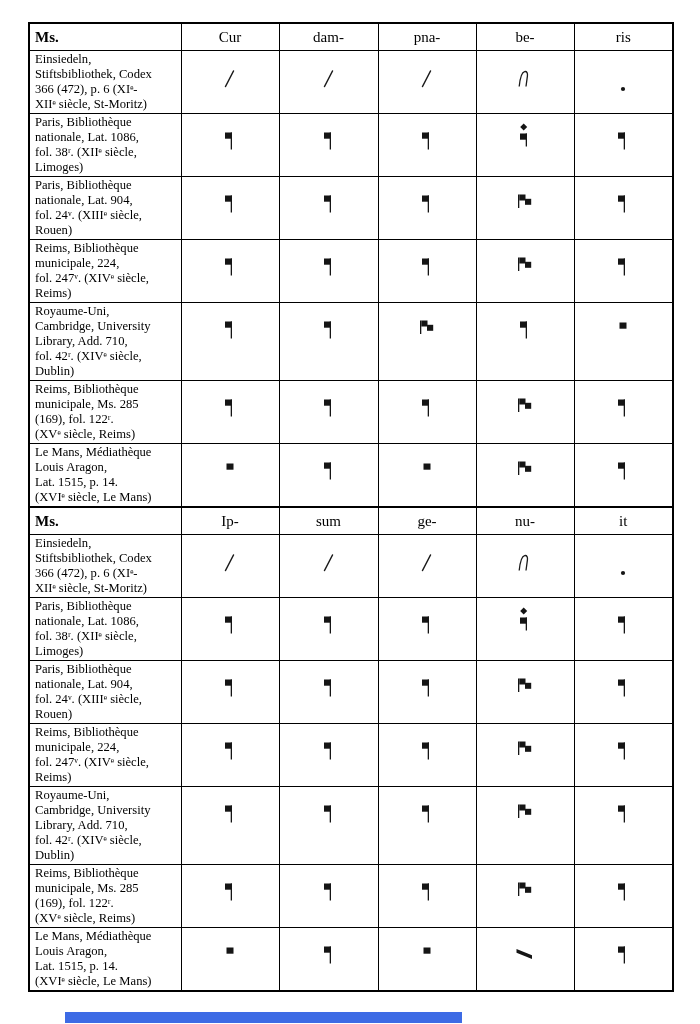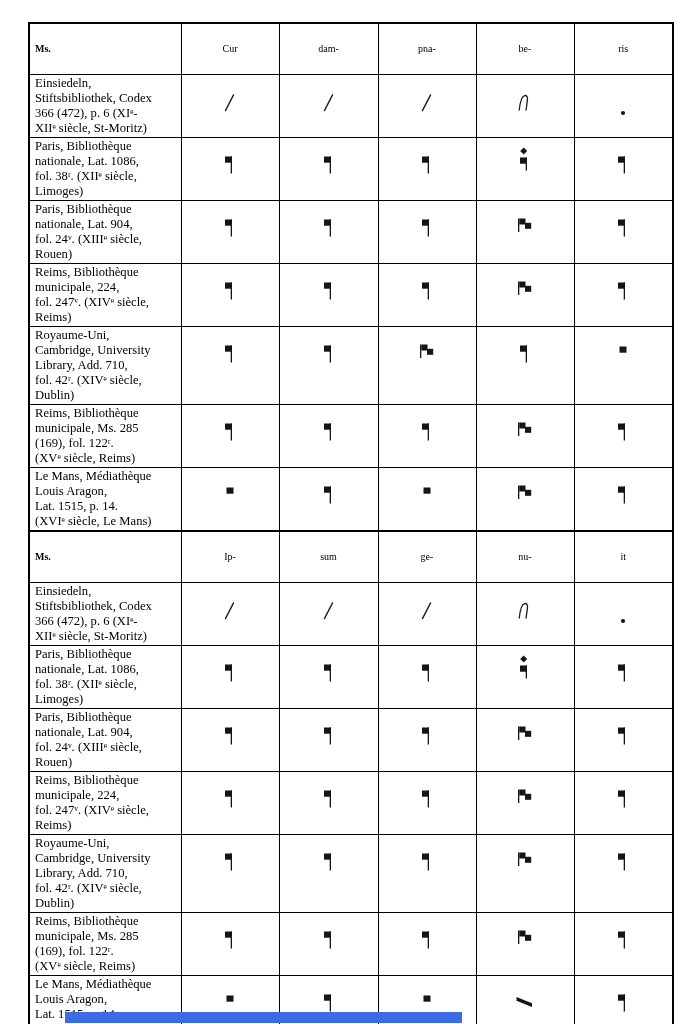--- a/index.html
+++ b/index.html
@@ -9,21 +9,21 @@
     overflow:hidden;
   }
   table.ms-table{
     position:absolute;left:28px;top:22px;width:644px;
     border-collapse:collapse;table-layout:fixed;
     border:2.6px solid #000;
   }
   td,th{border:1.3px solid #000;overflow:hidden;}
   tr.header-row th{
     border-top:2.6px solid #000;border-bottom:1.6px solid #000;
-    font-size:10px;line-height:18px;padding:16px 5px;
+    font-size:15px;line-height:18px;padding:4px 5px;
   }
   th.ms-header{text-align:left;font-weight:bold;}
   th.syllable-header{font-weight:normal;text-align:center;}
   td.ms-cell{
     font-size:12.6px;line-height:15px;padding:1px 3px 1px 5px;
     vertical-align:top;white-space:pre-line;margin-top:40px;
   }
   td.neume-cell{text-align:center;vertical-align:top;padding:0;}
   td.neume-cell svg{display:inline-block;}
   .nm-sangallian svg{margin-top:17px;}

